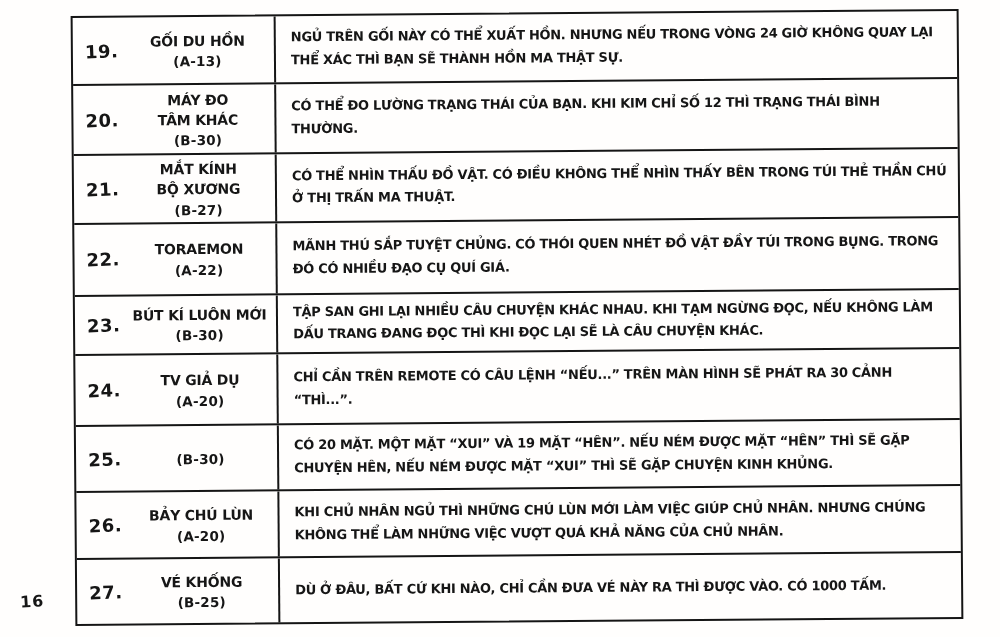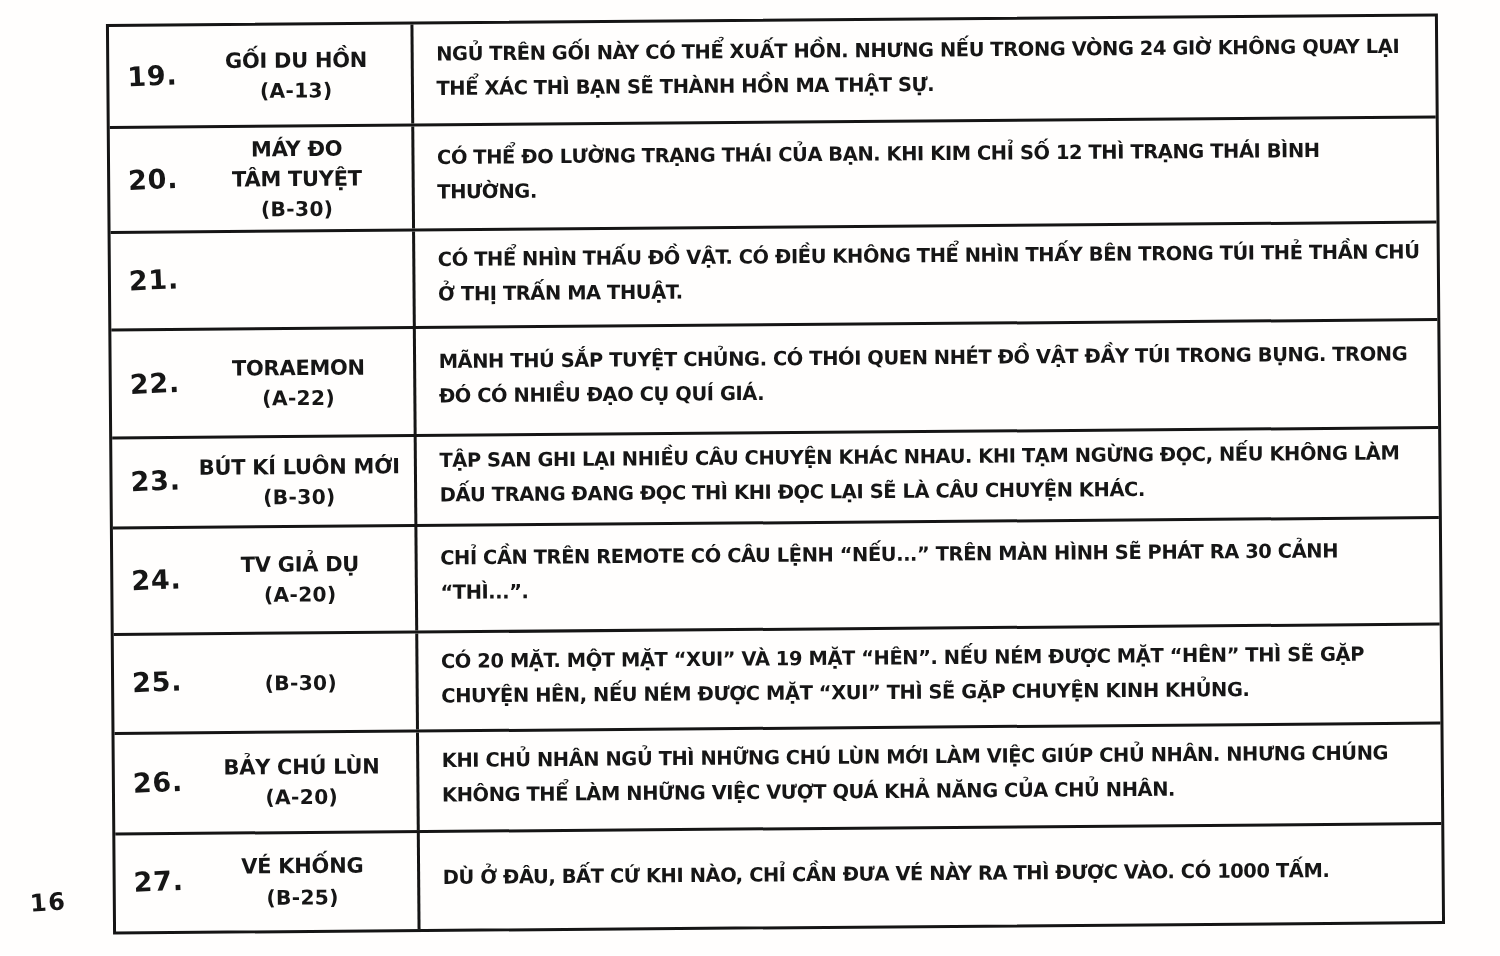--- a/index.html
+++ b/index.html
@@ -120,32 +120,37 @@
     <div class="cell cell-right">
       <div class="gadget-desc">NGỦ TRÊN GỐI NÀY CÓ THỂ XUẤT HỒN. NHƯNG NẾU TRONG VÒNG 24 GIỜ KHÔNG QUAY LẠI THỂ XÁC THÌ BẠN SẼ THÀNH HỒN MA THẬT SỰ.</div>
     </div>
   </div>
 
   <div class="t-row">
     <div class="cell cell-left">
       <span class="row-num">20.</span>
       <div class="name-block">
         <div class="gadget-name">MÁY ĐO
-TÂM TUYỆT</div>
+TÂM KHÁC</div>
         <div class="gadget-code">(B-30)</div>
       </div>
     </div>
     <div class="cell cell-right">
       <div class="gadget-desc">CÓ THỂ ĐO LƯỜNG TRẠNG THÁI CỦA BẠN. KHI KIM CHỈ SỐ 12 THÌ TRẠNG THÁI BÌNH THƯỜNG.</div>
     </div>
   </div>
 
   <div class="t-row">
     <div class="cell cell-left">
       <span class="row-num">21.</span>
+      <div class="name-block">
+        <div class="gadget-name">MẮT KÍNH
+BỘ XƯƠNG</div>
+        <div class="gadget-code">(B-27)</div>
+      </div>
     </div>
     <div class="cell cell-right">
       <div class="gadget-desc">CÓ THỂ NHÌN THẤU ĐỒ VẬT. CÓ ĐIỀU KHÔNG THỂ NHÌN THẤY BÊN TRONG TÚI THẺ THẦN CHÚ Ở THỊ TRẤN MA THUẬT.</div>
     </div>
   </div>
 
   <div class="t-row">
     <div class="cell cell-left">
       <span class="row-num">22.</span>
       <div class="name-block">

